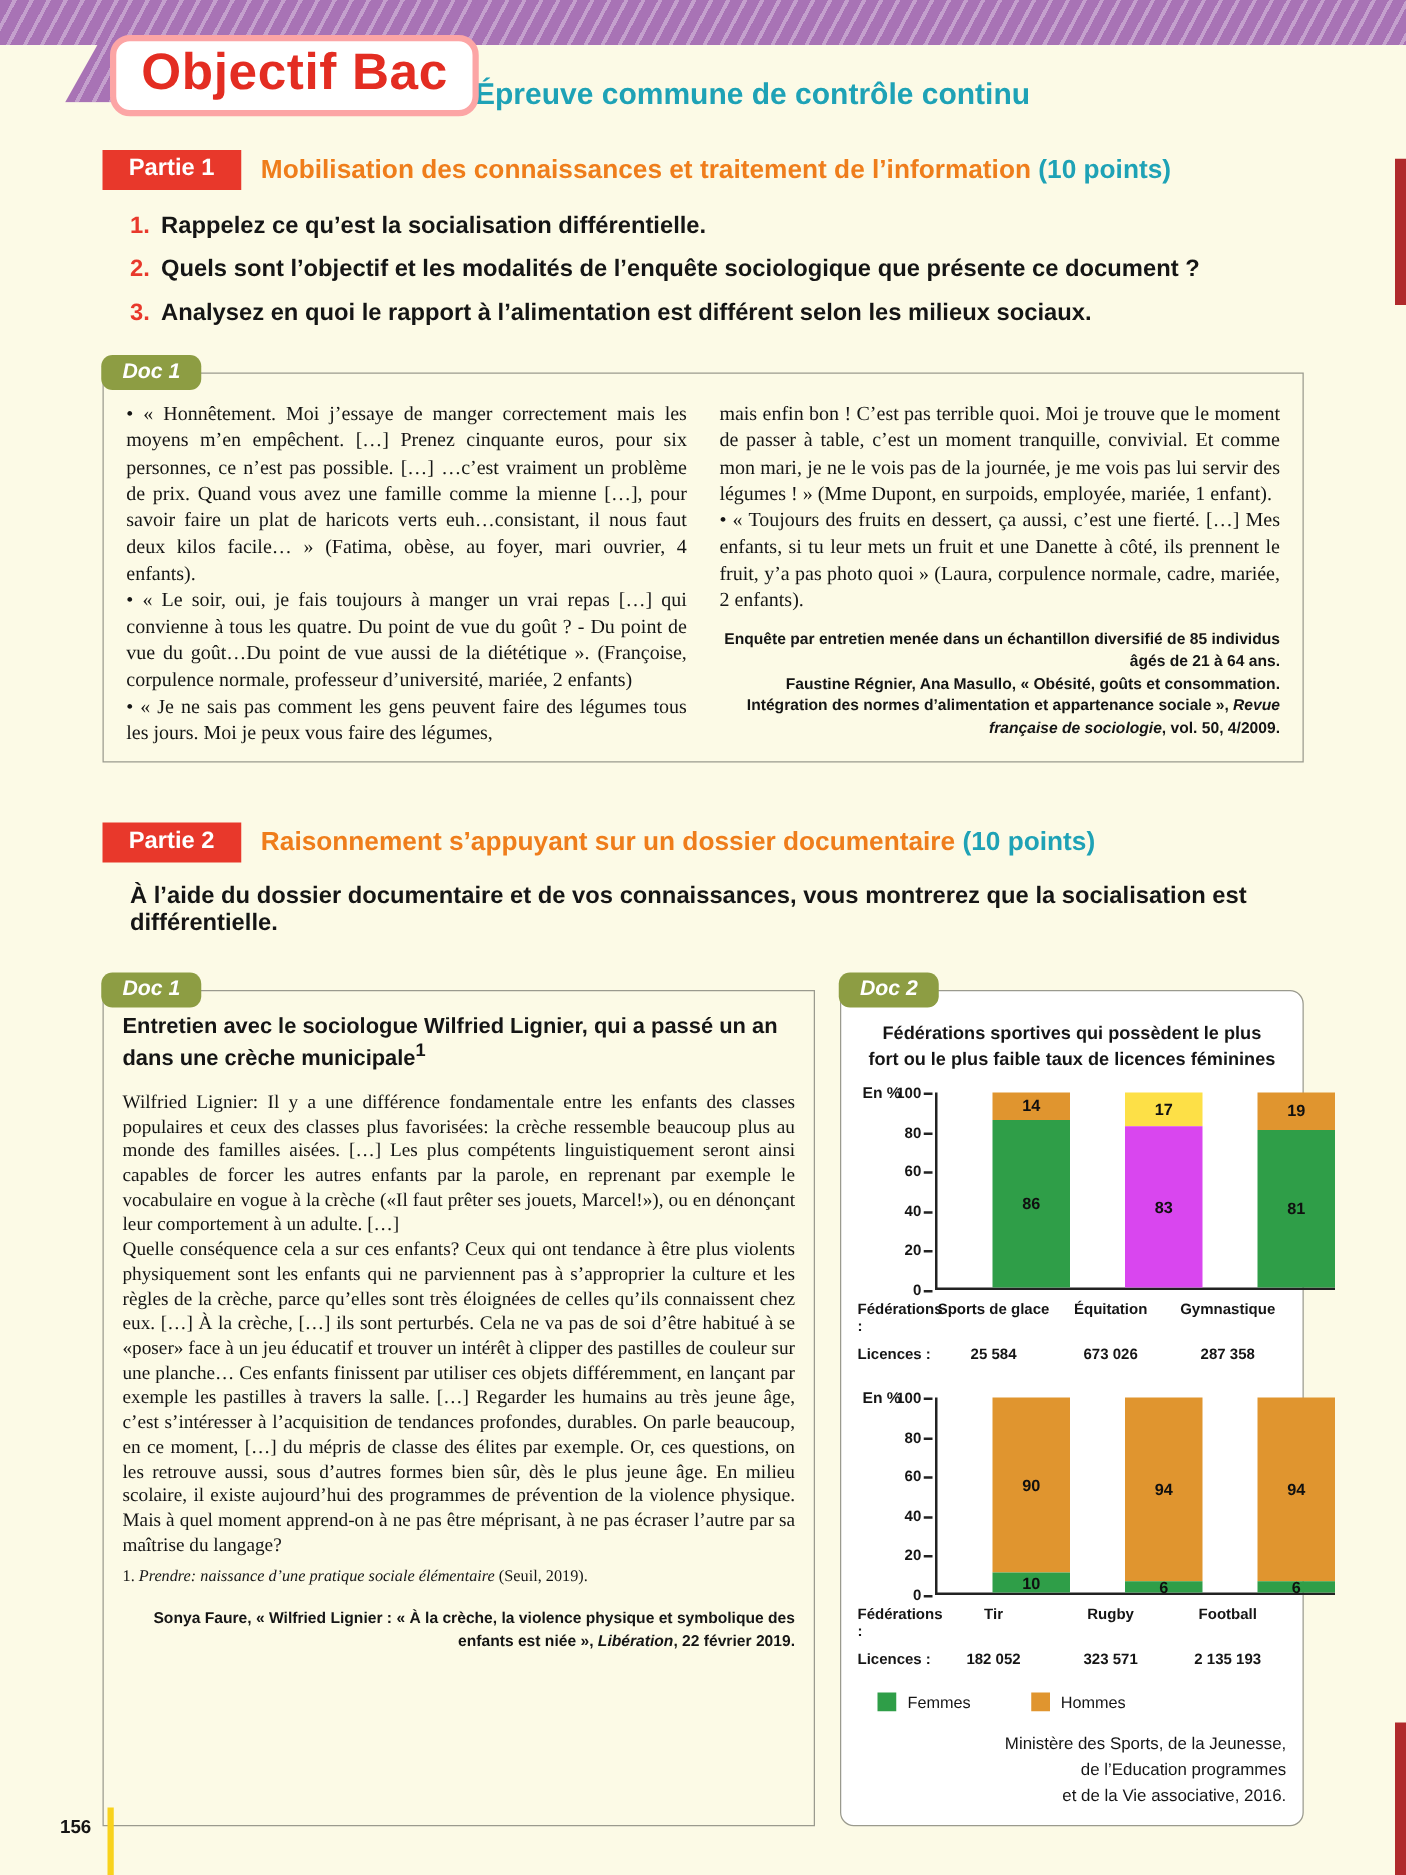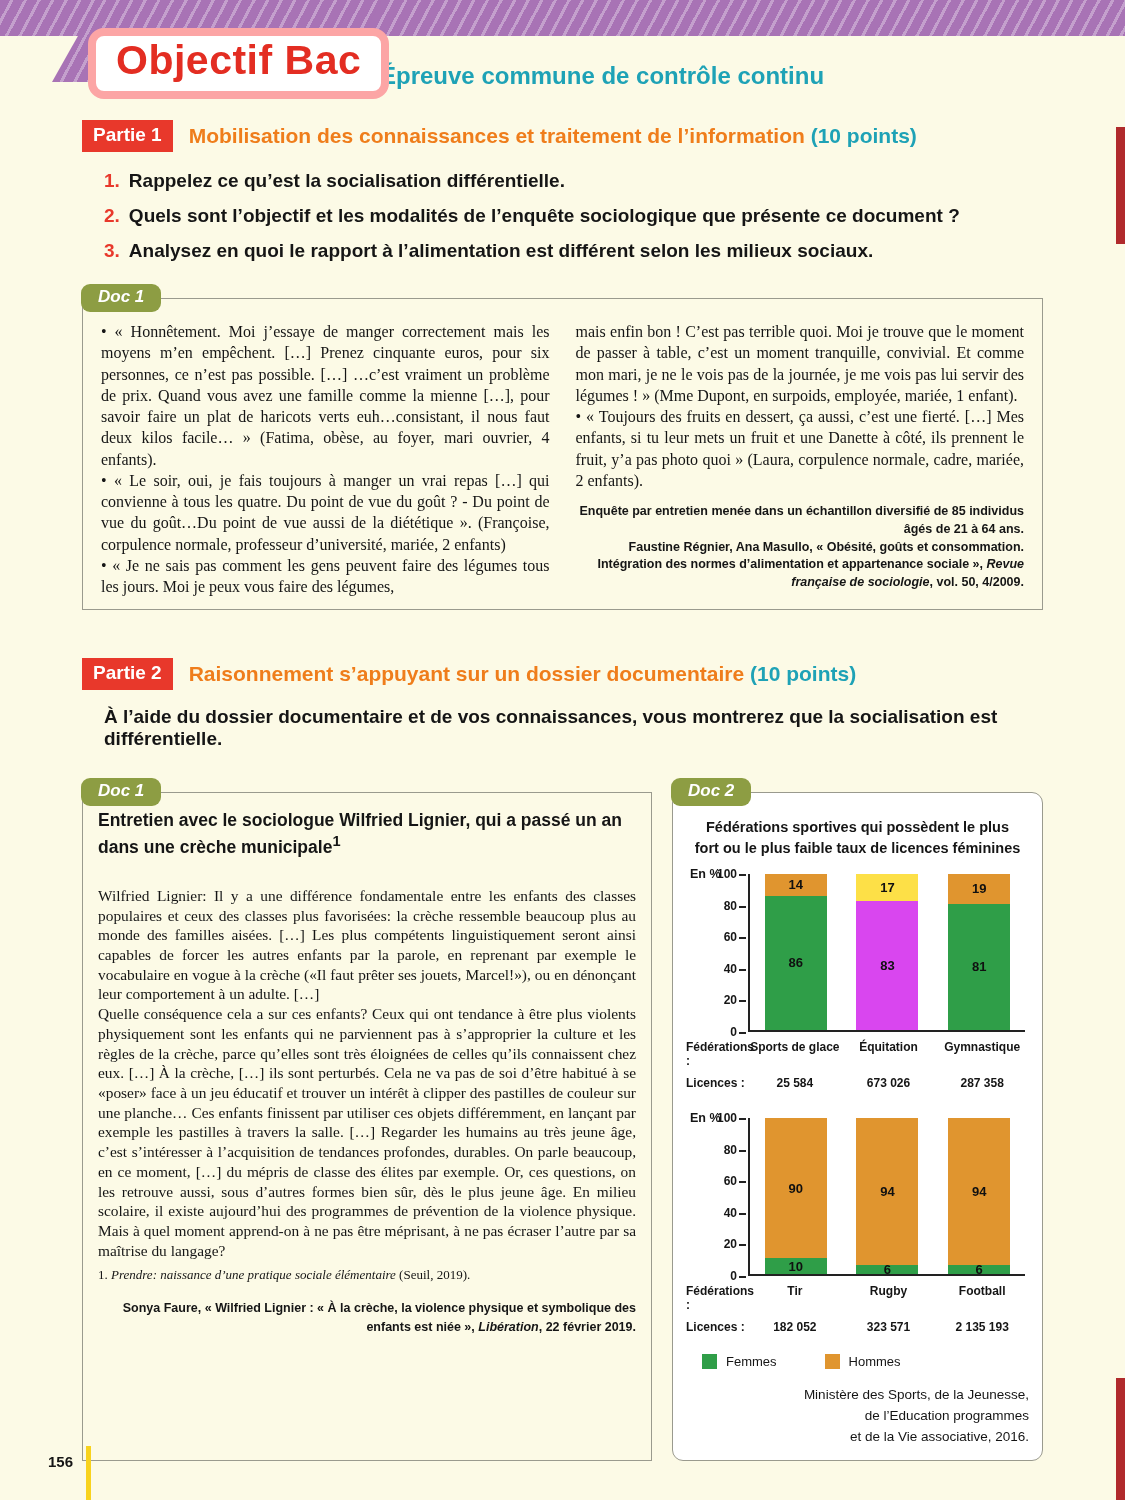--- a/index.html
+++ b/index.html
@@ -11,32 +11,32 @@
   }
   .hatch {
     background-color:#a873b5;
     background-image:repeating-linear-gradient(118deg, rgba(255,255,255,0) 0 9px, rgba(255,255,255,.32) 9px 12px);
   }
   .top-banner { position:absolute; top:0; left:0; right:0; height:36px; z-index:1; }
   .logo-wedge { position:absolute; top:0; left:52px; width:330px; height:82px; z-index:1;
     clip-path:polygon(14% 0, 100% 0, 86% 100%, 0% 100%); }
   .logo {
     position:absolute; top:28px; left:88px; z-index:3;
-    background:#fff; border:8px solid #fca5a5; border-radius:16px;
+    background:#fff; border:5px solid #fca5a5; border-radius:16px;
     padding:1px 20px 7px; font-size:41px; font-weight:bold; color:#e32d22; letter-spacing:.5px;
   }
   .subtitle { position:absolute; top:62px; left:380px; z-index:2; font-size:24px; font-weight:bold; color:#1ea2b6; }
   .side-tab { position:absolute; right:0; width:9px; background:#b02a2c; z-index:4; }
   .side-tab-top { top:127px; height:117px; }
   .side-tab-bottom { bottom:0; height:122px; }
 
   .content { position:absolute; top:120px; left:82px; width:961px; }
 
   .partie-row { display:flex; align-items:center; gap:16px; }
-  .partie-badge { background:#e8382b; color:#fff; font-weight:bold; font-size:19px; padding:4px 11px 6px; flex:none; }
+  .partie-badge { background:#e8382b; color:#fff; font-weight:bold; font-size:19px; padding:4px 21px 6px; flex:none; }
   .partie-title { font-size:21px; font-weight:bold; color:#ef7d1b; }
   .points { color:#1ea2b6; }
 
   .questions { margin:18px 0 0 22px; }
   .question { display:flex; gap:9px; font-size:19px; font-weight:bold; margin-bottom:13px; }
   .qnum { color:#e8382b; flex:none; }
 
   .doc-box { position:relative; border:1.5px solid #9a9a8e; }
   .doc-badge {
     position:absolute; top:-15px; left:-2px; z-index:2;
@@ -48,39 +48,39 @@
   .col { flex:1; font-family:"Liberation Serif", serif; font-size:16px; line-height:1.33; text-align:justify; }
   .col p { margin:0; }
   .source { margin-top:12px; font-family:"Liberation Sans", sans-serif; font-weight:bold; font-size:12.5px; line-height:1.42; text-align:right; }
   .source .ital { font-style:italic; }
 
   .partie2-row { margin-top:48px; }
   .intro { margin:16px 0 0 22px; font-size:19px; font-weight:bold; }
 
   .docs-row { display:flex; gap:20px; margin-top:42px; align-items:stretch; }
   .doc-left { width:570px; padding:16px 15px 12px; }
-  .doc-left h3 { font-size:17.5px; line-height:1.3; margin-bottom:27px; }
+  .doc-left h3 { font-size:17.5px; line-height:1.3; margin-bottom:14px; }
   .doc-left .body p { font-family:"Liberation Serif", serif; font-size:15.4px; line-height:1.28; text-align:justify; }
   .footnote { font-family:"Liberation Serif", serif; font-size:13px; margin-top:7px; }
   .footnote .ital { font-style:italic; }
   .doc-source { text-align:right; font-weight:bold; font-size:12.5px; margin-top:16px; line-height:1.5; }
   .doc-source .ital { font-style:italic; }
 
   .doc-right { width:371px; background:#fff; padding:14px 13px 12px;border-radius:11px; }
   .chart-title { text-align:center; font-weight:bold; font-size:14.5px; line-height:1.4; margin:10px 8px 2px; }
   .chart { margin-top:16px; }
   .chart + .chart { margin-top:28px; }
   .plot-wrap { display:flex; height:158px; margin:14px 4px 0 0; }
   .y-axis { position:relative; width:62px; flex:none; }
   .ylab { position:absolute; top:-7px; left:4px; font-size:12.5px; font-weight:bold; }
   .ytick { position:absolute; right:11px; transform:translateY(50%); font-size:12px; font-weight:bold; line-height:1; }
   .ytick::after { content:""; position:absolute; right:-9px; top:50%; width:7px; height:2px; background:#222; }
   .plot { flex:1; border-left:2px solid #222; border-bottom:2px solid #222;
     display:flex; justify-content:space-around; align-items:flex-end; }
-  .bar { width:62px; height:100%; display:flex; flex-direction:column; justify-content:flex-end; }
+  .bar { width:62px; height:100%; display:flex; flex-direction:column; justify-content:flex-end;margin-left:44px; }
   .seg { display:flex; align-items:center; justify-content:center; overflow:visible; }
   .seg span { font-size:13px; font-weight:bold; color:#101010; line-height:1; }
   .info-row { display:flex; margin-top:8px; align-items:flex-start; }
   .row-label { width:62px; flex:none; font-size:12px; font-weight:bold; }
   .cells { flex:1; display:flex; }
   .cell { flex:1; text-align:center; font-size:12px; font-weight:bold; }
   .legend { display:flex; gap:48px; margin:20px 0 2px 16px; }
   .legend-item { display:flex; align-items:center; gap:9px; font-size:13px; }
   .swatch { width:15px; height:15px; display:inline-block; flex:none; }
   .doc2-source { text-align:right; font-size:13.5px; line-height:1.55; margin-top:16px; }

